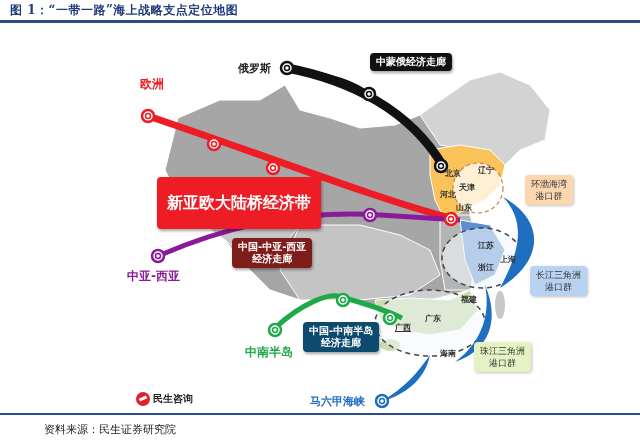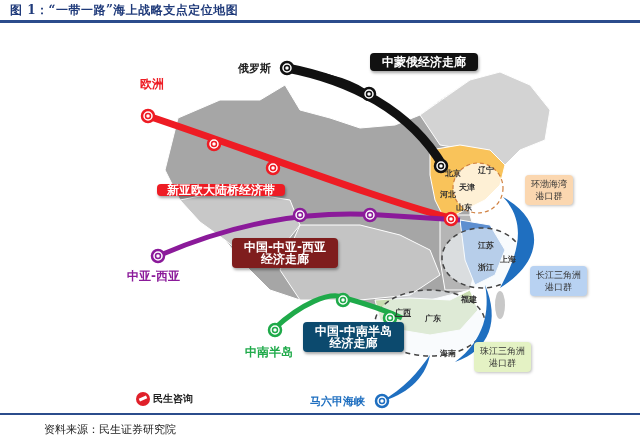--- a/index.html
+++ b/index.html
@@ -3,21 +3,21 @@
 <meta charset="utf-8">
 <style>
   html,body{margin:0;padding:0;background:#fff;}
   body{width:640px;height:441px;position:relative;overflow:hidden;font-family:"DejaVu Sans","Liberation Sans",sans-serif;}
   .title{position:absolute;left:10px;top:2px;font-size:12px;font-weight:bold;color:#1f3a7a;font-family:"DejaVu Serif","Liberation Serif",serif;letter-spacing:0.5px;}
   .title-rule{position:absolute;left:0;top:20px;width:640px;height:3px;background:#2b4c8c;}
   .bottom-rule{position:absolute;left:0;top:413px;width:640px;height:2px;background:#2b4c8c;}
   .source{position:absolute;left:4px;top:422px;font-size:11px;color:#222;font-family:"DejaVu Serif","Liberation Serif",serif;margin-left:40px;}
   svg.map{position:absolute;left:0;top:24px;}
   .lbl{position:absolute;font-weight:bold;white-space:nowrap;}
-  .box{position:absolute;color:#fff;font-size:12px;font-weight:bold;text-align:center;border-radius:4px;line-height:12px;padding:3px 12px;box-shadow:1px 2px 3px rgba(0,0,0,0.35);}
+  .box{position:absolute;color:#fff;font-size:10px;font-weight:bold;text-align:center;border-radius:4px;line-height:12px;padding:3px 6px;box-shadow:1px 2px 3px rgba(0,0,0,0.35);}
   .port{position:absolute;font-size:9px;text-align:center;border-radius:4px;line-height:12px;padding:3px 6px;color:#333;box-shadow:1px 1px 3px rgba(0,0,0,0.25);}
   .prov{position:absolute;font-size:8px;font-weight:bold;color:#333;white-space:nowrap;}
   .logo{position:absolute;left:136px;top:392px;display:flex;align-items:flex-start;gap:3px;}
   .logo-mark{width:14px;height:14px;border-radius:50%;background:#e0202a;position:relative;}
   .logo-mark:after{content:"";position:absolute;left:3px;top:5px;width:8px;height:3px;background:#fff;transform:rotate(-25deg);}
   .logo-text{font-size:10px;font-weight:bold;color:#222;}
 </style>
 </head>
 <body>
 
@@ -92,21 +92,21 @@
 
 <div class="lbl" style="left:238px;top:61px;font-size:11px;color:#222;">俄罗斯</div>
 <div class="lbl" style="left:140px;top:76px;font-size:12px;color:#ee1c24;">欧洲</div>
 <div class="lbl" style="left:127px;top:268px;font-size:12px;color:#8b1a9a;">中亚-西亚</div>
 <div class="lbl" style="left:245px;top:344px;font-size:12px;color:#1faa4a;">中南半岛</div>
 <div class="lbl" style="left:310px;top:394px;font-size:11px;color:#1f6fc0;">马六甲海峡</div>
 
 <div class="box" style="left:370px;top:53px;background:#111;">
   <span>中蒙俄经济走廊</span>
 </div>
-<div class="box" style="left:157px;top:184px;background:#ee1c24;font-size:12px;padding:0 10px;">
+<div class="box" style="left:157px;top:177px;background:#ee1c24;font-size:16px;padding:20px 10px;">
   <span>新亚欧大陆桥经济带</span>
 </div>
 <div class="box" style="left:232px;top:238px;background:#7f1d1d;">
   <div>中国-中亚-西亚</div>
   <div>经济走廊</div>
 </div>
 <div class="box" style="left:303px;top:322px;background:#0c4a6e;text-align:center;">
   <div>中国-中南半岛</div>
   <div>经济走廊</div>
 </div>
@@ -127,21 +127,21 @@
 <div class="prov" style="left:445px;top:168px;">北京</div>
 <div class="prov" style="left:478px;top:165px;">辽宁</div>
 <div class="prov" style="left:459px;top:182px;">天津</div>
 <div class="prov" style="left:440px;top:189px;">河北</div>
 <div class="prov" style="left:456px;top:202px;">山东</div>
 <div class="prov" style="left:478px;top:240px;">江苏</div>
 <div class="prov" style="left:500px;top:254px;">上海</div>
 <div class="prov" style="left:478px;top:262px;">浙江</div>
 <div class="prov" style="left:461px;top:294px;">福建</div>
 <div class="prov" style="left:425px;top:313px;">广东</div>
-<div class="prov" style="left:395px;top:307px;text-decoration:underline;">广西</div>
+<div class="prov" style="left:395px;top:322px;text-decoration:underline;">广西</div>
 <div class="prov" style="left:395px;top:348px;margin-left:45px;">海南</div>
 
 <div class="logo">
   <div class="logo-mark"></div>
   <div class="logo-text">民生咨询</div>
 </div>
 
 <div class="bottom-rule"></div>
 <div class="source">资料来源：民生证券研究院</div>
 

